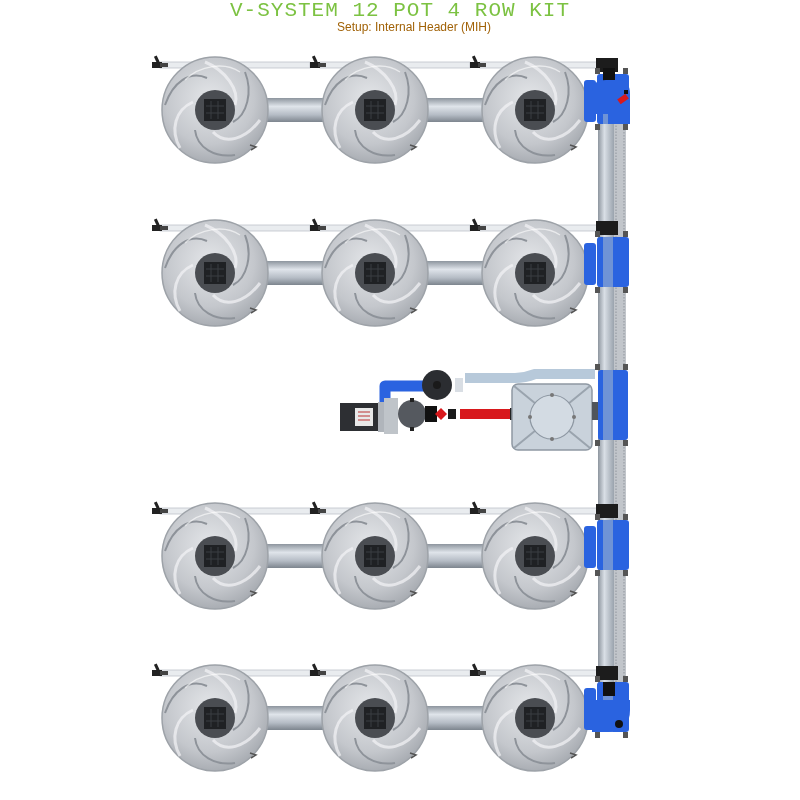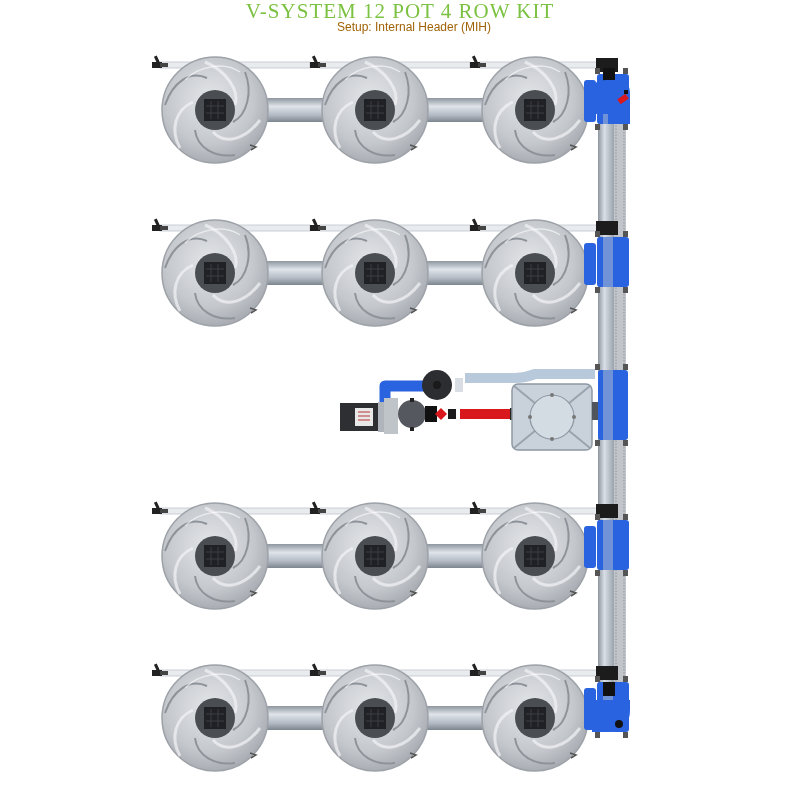--- a/index.html
+++ b/index.html
@@ -1,17 +1,17 @@
 <!DOCTYPE html>
 <html><head>
 <meta charset="utf-8">
 <style>
   html, body { margin:0; padding:0; background:#ffffff; }
   body { width:800px; height:800px; position:relative; overflow:hidden; font-family:"Liberation Sans", sans-serif; }
-  .title { position:absolute; left:0; width:800px; top:0; text-align:center; font-size:21px; letter-spacing:1px; color:#7cc242; font-family:Liberation Serif, serif; font-weight:normal; line-height:22px; }
+  .title { position:absolute; left:0; width:800px; top:0; text-align:center; font-size:21px; letter-spacing:1px; color:#7cc242; font-family:Liberation Mono, monospace; font-weight:normal; line-height:22px; }
   .subtitle { position:absolute; left:14px; width:800px; top:20px; text-align:center; font-size:12px; color:#a16207; line-height:14px; }
   svg { position:absolute; left:0; top:0; }
 </style>
 </head>
 <body>
 
 <div class="title">V-SYSTEM 12 POT 4 ROW KIT</div>
 <div class="subtitle">Setup: Internal Header (MIH)</div>
 
 <svg width="800" height="800" viewBox="0 0 800 800">

